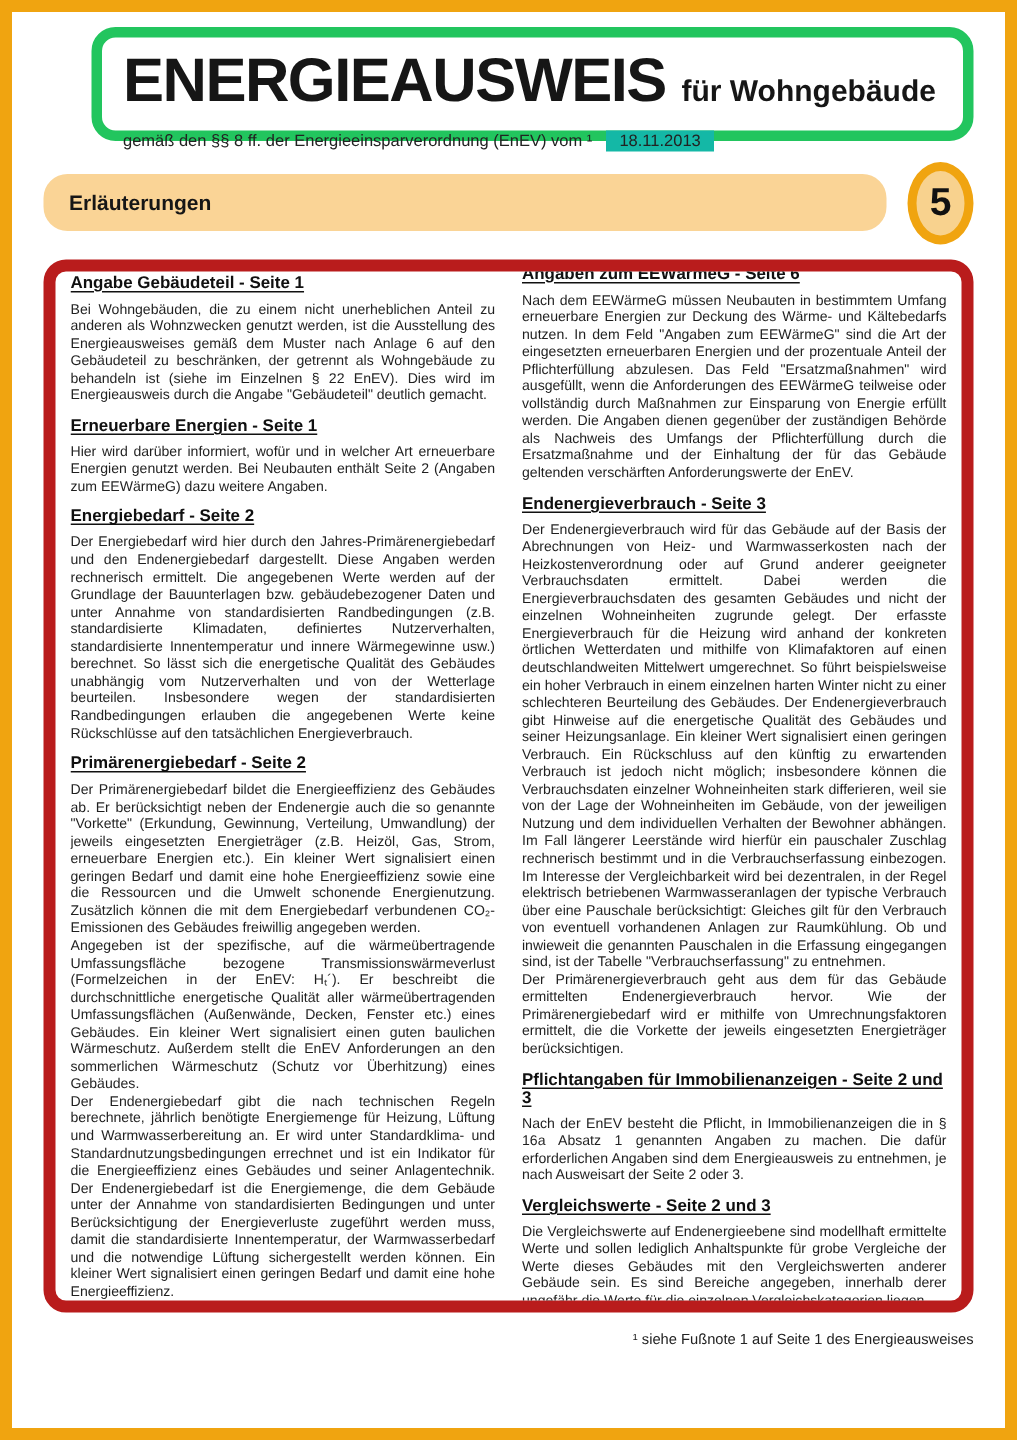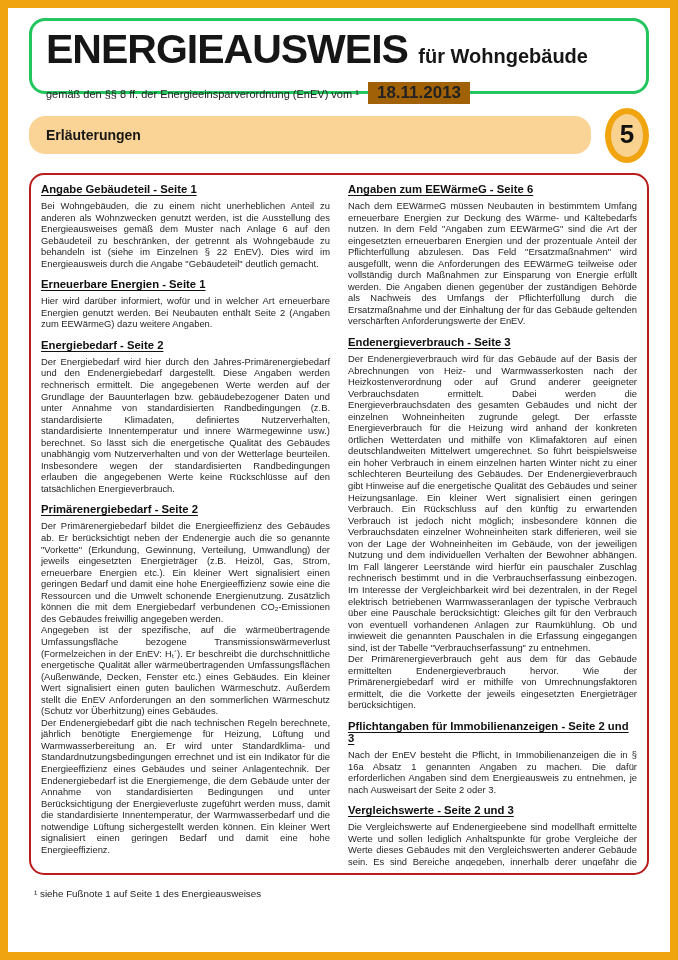--- a/index.html
+++ b/index.html
@@ -10,33 +10,34 @@
     position:relative;
     width:678px; height:960px;
     border:8px solid #F0A410;
     background:#ffffff;
     padding:10px 21px 0 21px;
     overflow:hidden;
   }
 
   
   .header-box {
-    border:3px solid #22c55e;
+    border:7px solid #22c55e;
     border-radius:16px;
     background:#fff;
     padding:6px 14px 9px 14px;
     height:76px;
+    margin-left:32px;
   }
   .title-line { white-space:nowrap; line-height:44px; }
   .doc-title  { font-size:41px; font-weight:700; letter-spacing:-1px; color:#161616; }
   .doc-subtitle { font-size:20px; font-weight:700; margin-left:6px; color:#161616; }
   .law-line { font-size:11px; margin-top:2px; color:#222; }
   .date-box {
-    display:inline-block; background:#a16207; color:#222;
-    padding:1px 9px; margin-left:6px; font-size:17px;font-weight:bold;
+    display:inline-block; background:#14b8a6; color:#222;
+    padding:1px 9px; margin-left:6px; font-size:11px;
   }
 
   
   .banner-row { display:flex; align-items:center; margin-top:13px; height:56px; }
   .banner {
     flex:0 0 562px; height:38px;
     background:#FAD496; border-radius:16px;
     display:flex; align-items:center; padding-left:17px;
   }
   .banner-label { font-size:14px; font-weight:700; color:#161616; }
@@ -44,45 +45,46 @@
     margin-left:14px;
     width:55px; height:55px; border-radius:50%;
     border:6px solid #F0A410; background:#F8D28E;
     display:flex; align-items:center; justify-content:center;
   }
   .page-number { font-size:26px; font-weight:700; color:#111; padding-bottom:1px; }
 
   
   .content-box {
     margin-top:10px;
-    border:2px solid #b91c1c;
+    border:8px solid #b91c1c;
     border-radius:15px;
     background:#fff;
     height:702px;
     padding:7px 10px;
     display:flex;
     overflow:hidden;
+    align-items:center;
   }
   .col { width:50%; overflow:hidden; }
   .col-left  { padding-right:9px; }
   .col-right { padding-left:9px; }
 
   .sec-h {
     font-size:11.3px; font-weight:700; color:#101010;
     text-decoration:underline; text-underline-offset:2px;
     margin:9px 0 5px 0;
   }
   .col .sec-h:first-child { margin-top:1px; }
   .sec-p {
     font-size:9.4px; line-height:11.55px;
     text-align:justify; color:#1f1f1f;
   }
 
   
-  .footnote { margin:13px 0 0 5px; font-size:9.8px; color:#222; }
+  .footnote { margin:13px 0 0 5px; font-size:9.8px; color:#222;text-align:right; }
 </style>
 </head>
 <body>
 
 <div class="page">
 
   <div class="header-box">
     <div class="title-line">
       <span class="doc-title">ENERGIEAUSWEIS</span>
       <span class="doc-subtitle">für Wohngebäude</span>

